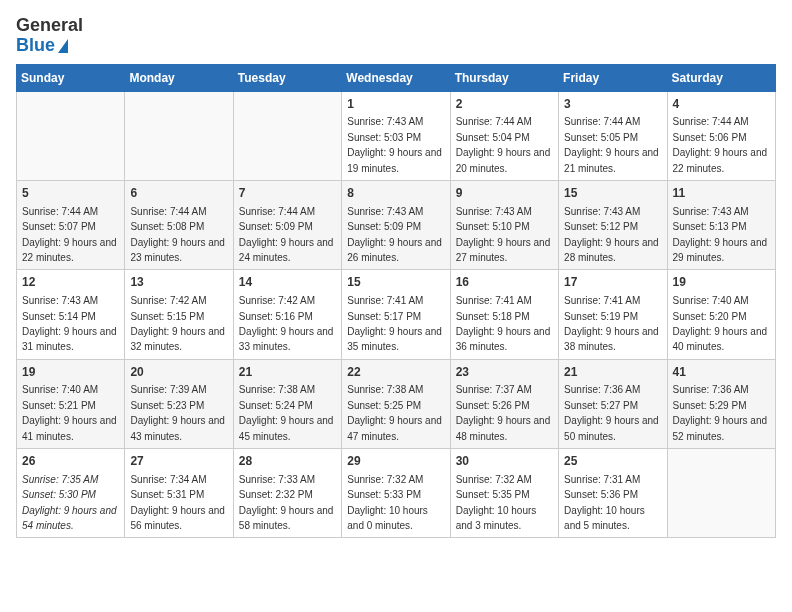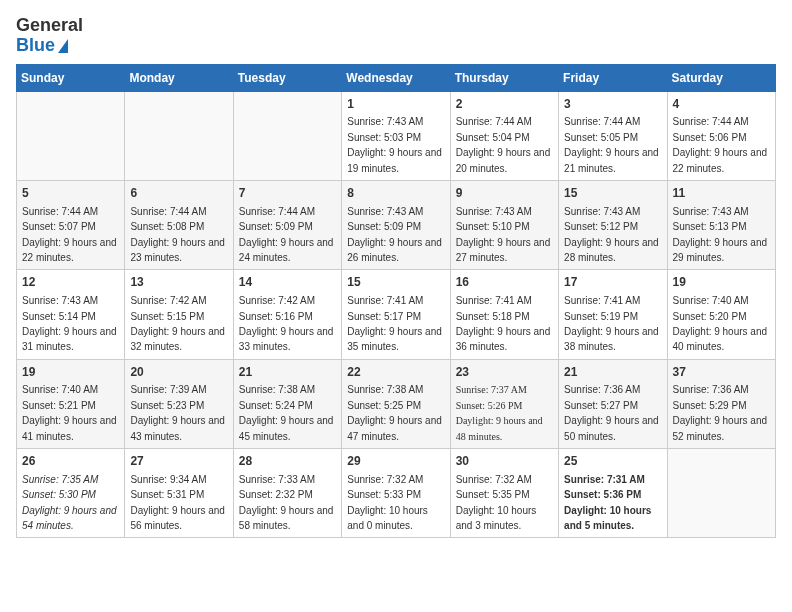--- a/index.html
+++ b/index.html
@@ -167,45 +167,45 @@
 Daylight: 9 hours and 41 minutes.</span></td>
         <td><span class="day-num">20</span><span class="day-info" style="white-space: pre-line;">Sunrise: 7:39 AM
 Sunset: 5:23 PM
 Daylight: 9 hours and 43 minutes.</span></td>
         <td><span class="day-num">21</span><span class="day-info" style="white-space: pre-line;">Sunrise: 7:38 AM
 Sunset: 5:24 PM
 Daylight: 9 hours and 45 minutes.</span></td>
         <td><span class="day-num">22</span><span class="day-info" style="white-space: pre-line;">Sunrise: 7:38 AM
 Sunset: 5:25 PM
 Daylight: 9 hours and 47 minutes.</span></td>
-        <td><span class="day-num">23</span><span class="day-info" style="white-space: pre-line; font-family: Liberation Serif, serif;">Sunrise: 7:37 AM
+        <td><span class="day-num">23</span><span class="day-info" style="white-space: pre-line;">Sunrise: 7:37 AM
 Sunset: 5:26 PM
 Daylight: 9 hours and 48 minutes.</span></td>
         <td><span class="day-num">21</span><span class="day-info" style="white-space: pre-line;">Sunrise: 7:36 AM
 Sunset: 5:27 PM
 Daylight: 9 hours and 50 minutes.</span></td>
-        <td><span class="day-num">37</span><span class="day-info" style="white-space: pre-line;">Sunrise: 7:36 AM
+        <td><span class="day-num">41</span><span class="day-info" style="white-space: pre-line;">Sunrise: 7:36 AM
 Sunset: 5:29 PM
 Daylight: 9 hours and 52 minutes.</span></td>
       </tr>
       <tr>
         <td><span class="day-num">26</span><span class="day-info" style="white-space: pre-line; font-style: italic;">Sunrise: 7:35 AM
 Sunset: 5:30 PM
 Daylight: 9 hours and 54 minutes.</span></td>
-        <td><span class="day-num">27</span><span class="day-info" style="white-space: pre-line;">Sunrise: 9:34 AM
+        <td><span class="day-num">27</span><span class="day-info" style="white-space: pre-line;">Sunrise: 7:34 AM
 Sunset: 5:31 PM
 Daylight: 9 hours and 56 minutes.</span></td>
         <td><span class="day-num">28</span><span class="day-info" style="white-space: pre-line;">Sunrise: 7:33 AM
 Sunset: 2:32 PM
 Daylight: 9 hours and 58 minutes.</span></td>
         <td><span class="day-num">29</span><span class="day-info" style="white-space: pre-line;">Sunrise: 7:32 AM
 Sunset: 5:33 PM
 Daylight: 10 hours and 0 minutes.</span></td>
         <td><span class="day-num">30</span><span class="day-info" style="white-space: pre-line;">Sunrise: 7:32 AM
 Sunset: 5:35 PM
 Daylight: 10 hours and 3 minutes.</span></td>
-        <td><span class="day-num">25</span><span class="day-info" style="white-space: pre-line; font-weight: bold;">Sunrise: 7:31 AM
+        <td><span class="day-num">25</span><span class="day-info" style="white-space: pre-line;">Sunrise: 7:31 AM
 Sunset: 5:36 PM
 Daylight: 10 hours and 5 minutes.</span></td>
         <td class="empty"></td>
       </tr>
     </tbody>
 </table>
 
 </body></html>

